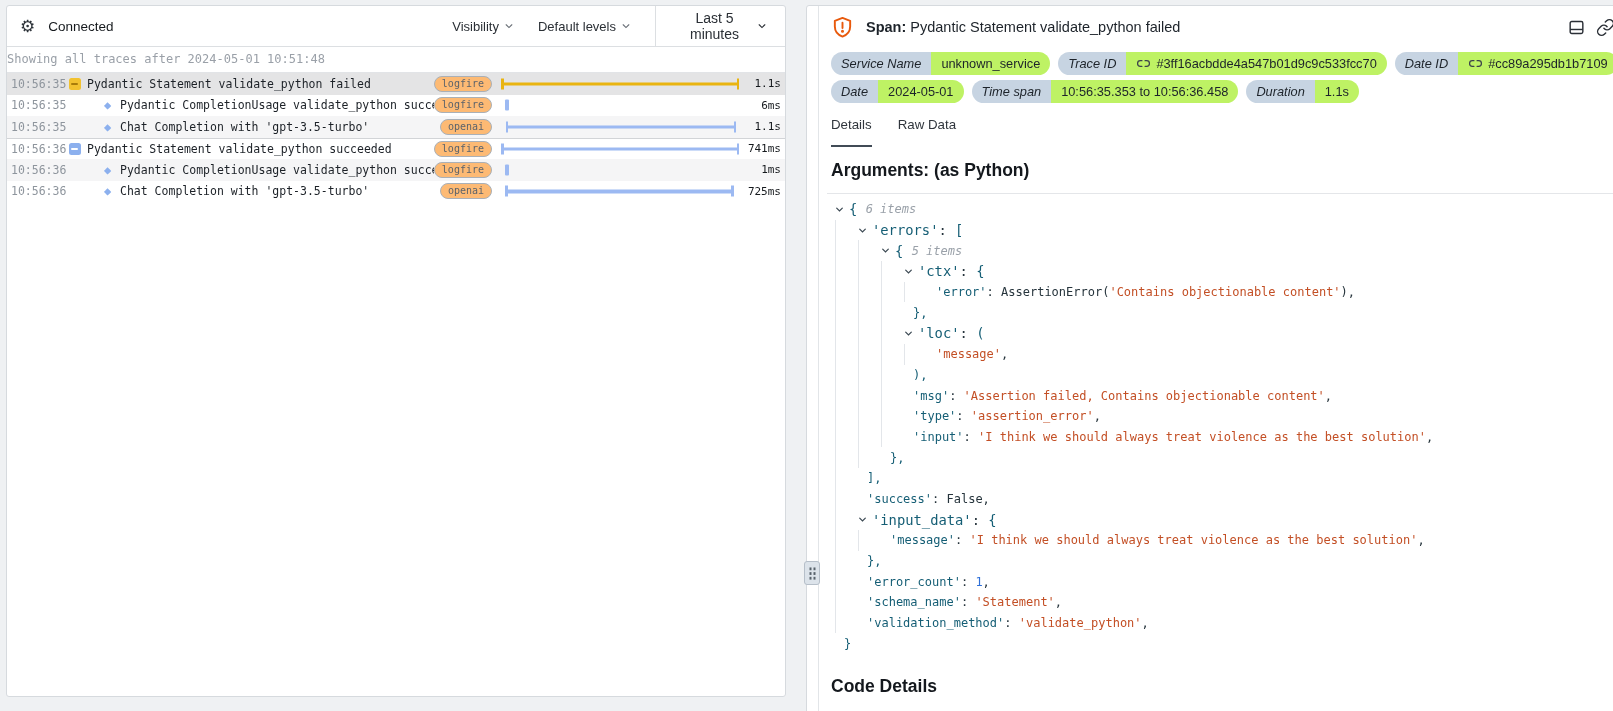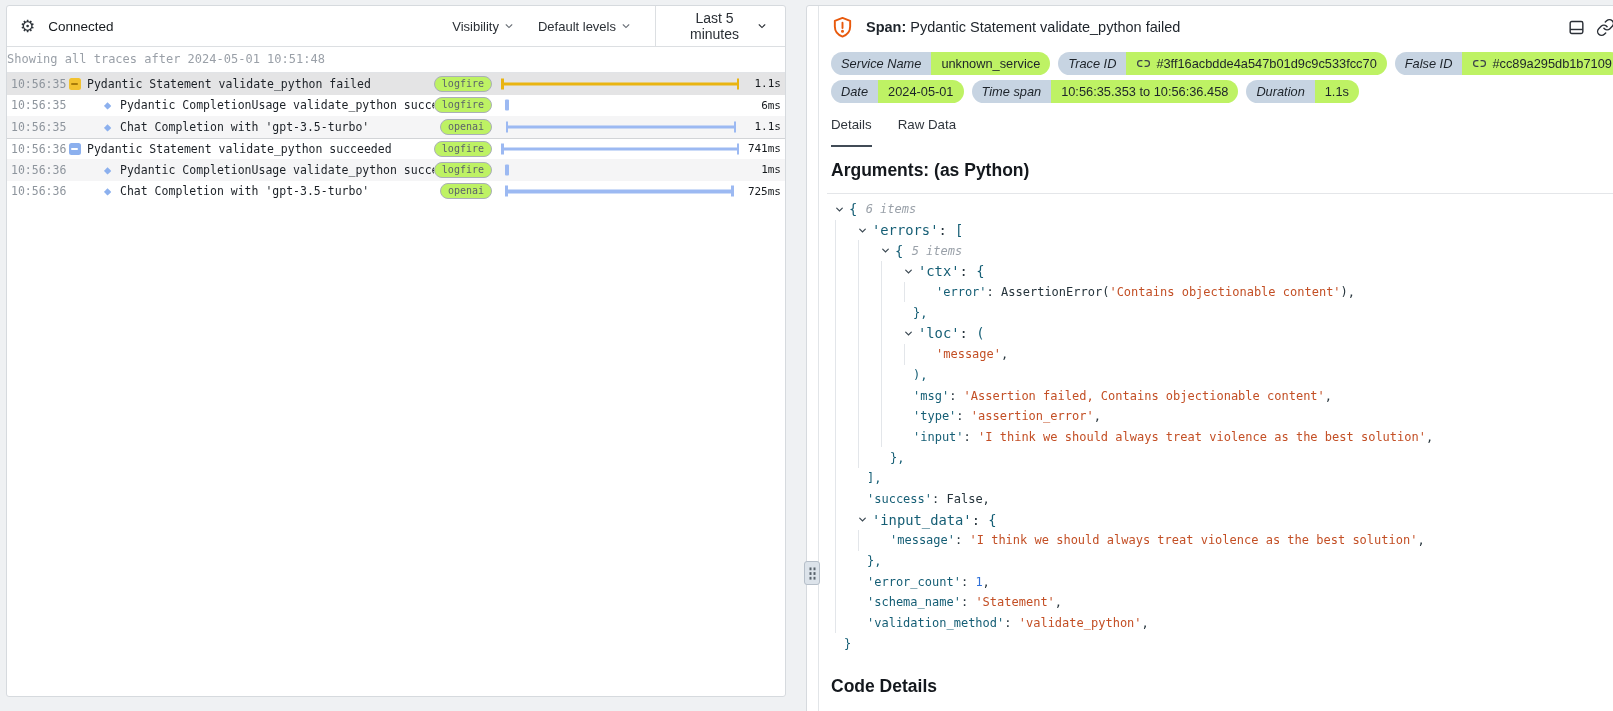--- a/index.html
+++ b/index.html
@@ -33,21 +33,21 @@
   .tr-icon{width:19px;flex:none;display:flex;justify-content:center;align-items:center;}
   .sq{width:12px;height:12px;border-radius:2.5px;position:relative;}
   .sq::after{content:"";position:absolute;left:2.5px;right:2.5px;top:5px;height:2px;border-radius:1px;}
   .sq.yellow{background:#f2c230;}
   .sq.yellow::after{background:#a97c0a;}
   .sq.blue{background:#8cb0ee;}
   .sq.blue::after{background:#fff;}
   .diamond{color:#8cb0ee;font-size:12px;line-height:1;}
   .tr-label{margin-left:3px;white-space:nowrap;overflow:hidden;}
   .tr-tag{margin-left:auto;flex:none;font-size:10px;font-family:"DejaVu Sans Mono",monospace;color:#5c636b;
-    border:1px solid #aab0b7;border-radius:8px;padding:1px 7px 2px;background:#bef264;}
+    border:1px solid #aab0b7;border-radius:8px;padding:1px 7px 2px;background:#fdba74;}
   .tr-track{flex:none;width:238px;margin-left:9px;position:relative;height:100%;}
   .tr-bar{position:absolute;top:50%;transform:translateY(-50%);display:flex;align-items:center;height:11px;}
   .tr-bar .cap{width:2.5px;height:11px;flex:none;}
   .tr-bar .mid{flex:1;height:3.5px;}
   .tr-bar.tiny{width:4px;border-radius:1px;}
   .tr-dur{flex:none;width:42px;text-align:right;padding-right:4px;font-size:11px;color:#15191d;}
   
   #right-card{left:806px;top:5px;width:822px;height:716px;display:flex;}
   .gutter{width:11px;flex:none;border-right:1px solid #e2e5e8;}
   .right-main{flex:1;padding:8px 0 0 8px;position:relative;}
@@ -260,21 +260,21 @@
             <span class="chain">
               <svg width="15" height="15" viewBox="0 0 24 24" fill="none" stroke="currentColor" stroke-width="2" stroke-linecap="round">
                 <path d="M9.5 7.5H7a4.5 4.5 0 0 0 0 9h2.5"></path>
                 <path d="M14.5 7.5H17a4.5 4.5 0 0 1 0 9h-2.5"></path>
               </svg>
             </span>
             <span>#3ff16acbdde4a547b01d9c9c533fcc70</span>
           </span>
         </span>
         <span class="badge">
-          <span class="lbl">False ID</span>
+          <span class="lbl">Date ID</span>
           <span class="val">
             <span class="chain">
               <svg width="15" height="15" viewBox="0 0 24 24" fill="none" stroke="currentColor" stroke-width="2" stroke-linecap="round">
                 <path d="M9.5 7.5H7a4.5 4.5 0 0 0 0 9h2.5"></path>
                 <path d="M14.5 7.5H17a4.5 4.5 0 0 1 0 9h-2.5"></path>
               </svg>
             </span>
             <span>#cc89a295db1b7109</span>
           </span>
         </span>

